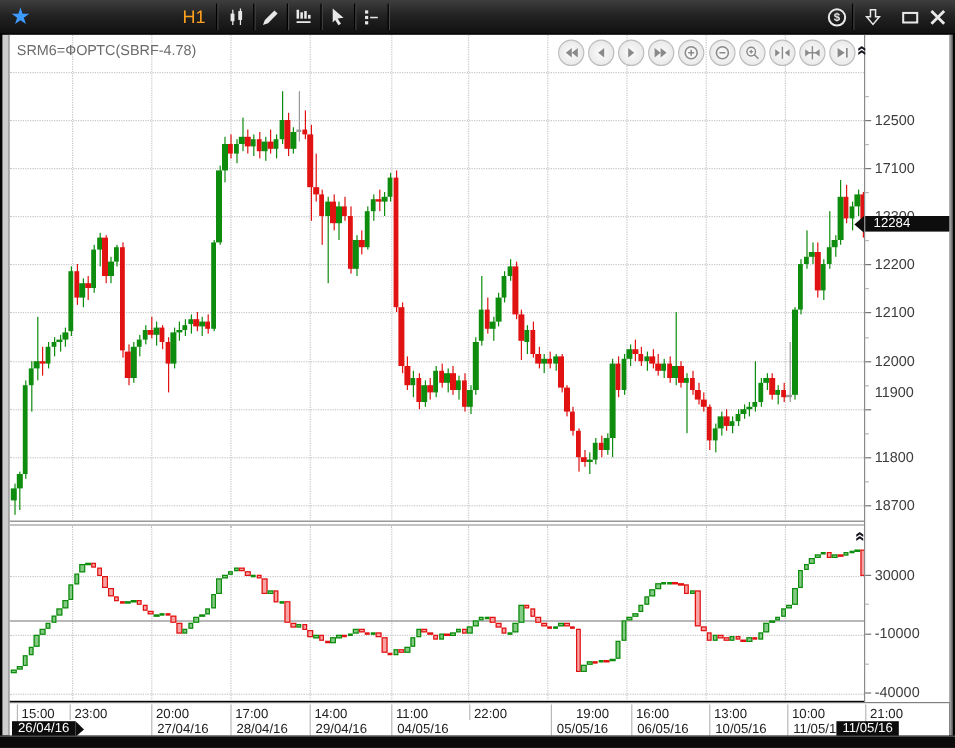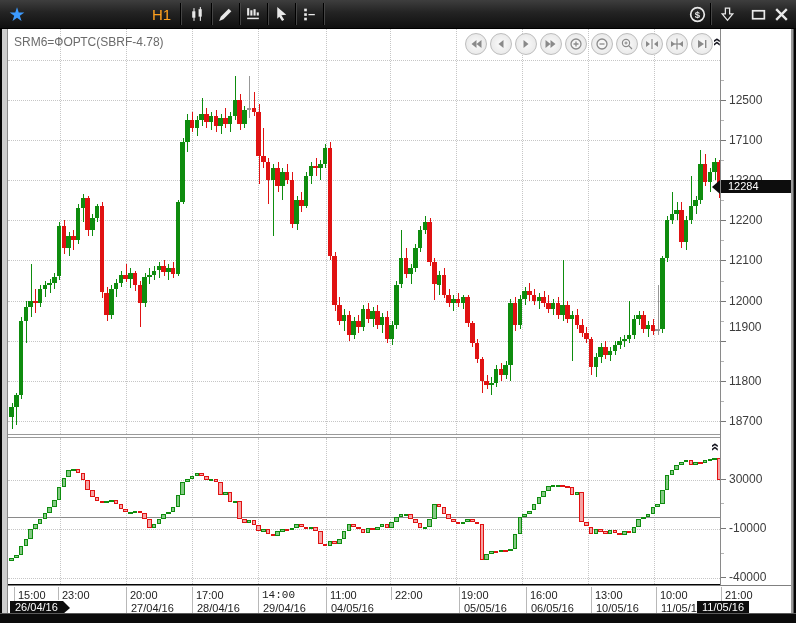--- a/index.html
+++ b/index.html
@@ -681,29 +681,29 @@
       <div class="t-date badge arrow" style="left: 2px;">26/04/16</div>
       <div class="t-line" style="left: 50px; height: 13px;"></div>
       <div class="t-time" style="left: 54px;">23:00</div>
       <div class="t-line" style="left: 118px; height: 26px;"></div>
       <div class="t-time" style="left: 122px;">20:00</div>
       <div class="t-date" style="left: 123px;">27/04/16</div>
       <div class="t-line" style="left: 184px; height: 26px;"></div>
       <div class="t-time" style="left: 188px;">17:00</div>
       <div class="t-date" style="left: 189px;">28/04/16</div>
       <div class="t-line" style="left: 250px; height: 26px;"></div>
-      <div class="t-time" style="left: 254px; font-family: Liberation Mono, monospace;">14:00</div>
+      <div class="t-time" style="left: 254px;">14:00</div>
       <div class="t-date" style="left: 255px;">29/04/16</div>
       <div class="t-line" style="left: 318px; height: 26px;"></div>
       <div class="t-time" style="left: 322px;">11:00</div>
       <div class="t-date" style="left: 323px;">04/05/16</div>
       <div class="t-line" style="left: 383px; height: 13px;"></div>
       <div class="t-time" style="left: 387px;">22:00</div>
       <div class="t-line" style="left: 451px; height: 26px;"></div>
-      <div class="t-time" style="left: 453px;">19:00</div>
+      <div class="t-time" style="left: 472px;">19:00</div>
       <div class="t-date" style="left: 456px;">05/05/16</div>
       <div class="t-line" style="left: 518px; height: 26px;"></div>
       <div class="t-time" style="left: 522px; text-align: right;">16:00</div>
       <div class="t-date" style="left: 523px;">06/05/16</div>
       <div class="t-line" style="left: 583px; height: 26px;"></div>
       <div class="t-time" style="left: 587px;">13:00</div>
       <div class="t-date" style="left: 588px;">10/05/16</div>
       <div class="t-line" style="left: 648px; height: 26px;"></div>
       <div class="t-time" style="left: 652px;">10:00</div>
       <div class="t-date" style="left: 653px;">11/05/16</div>

